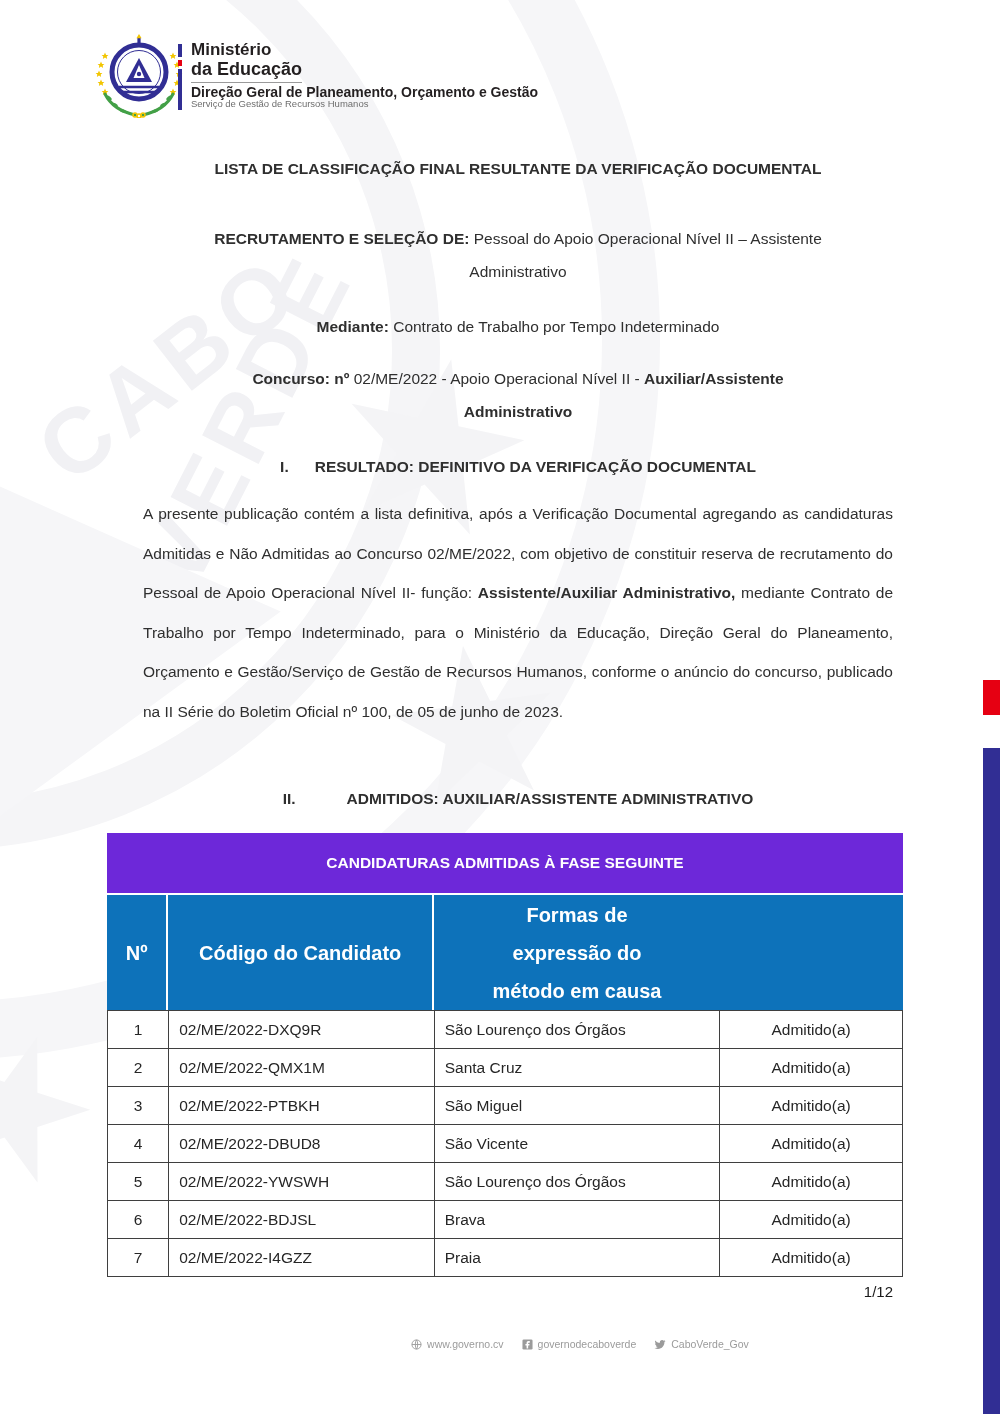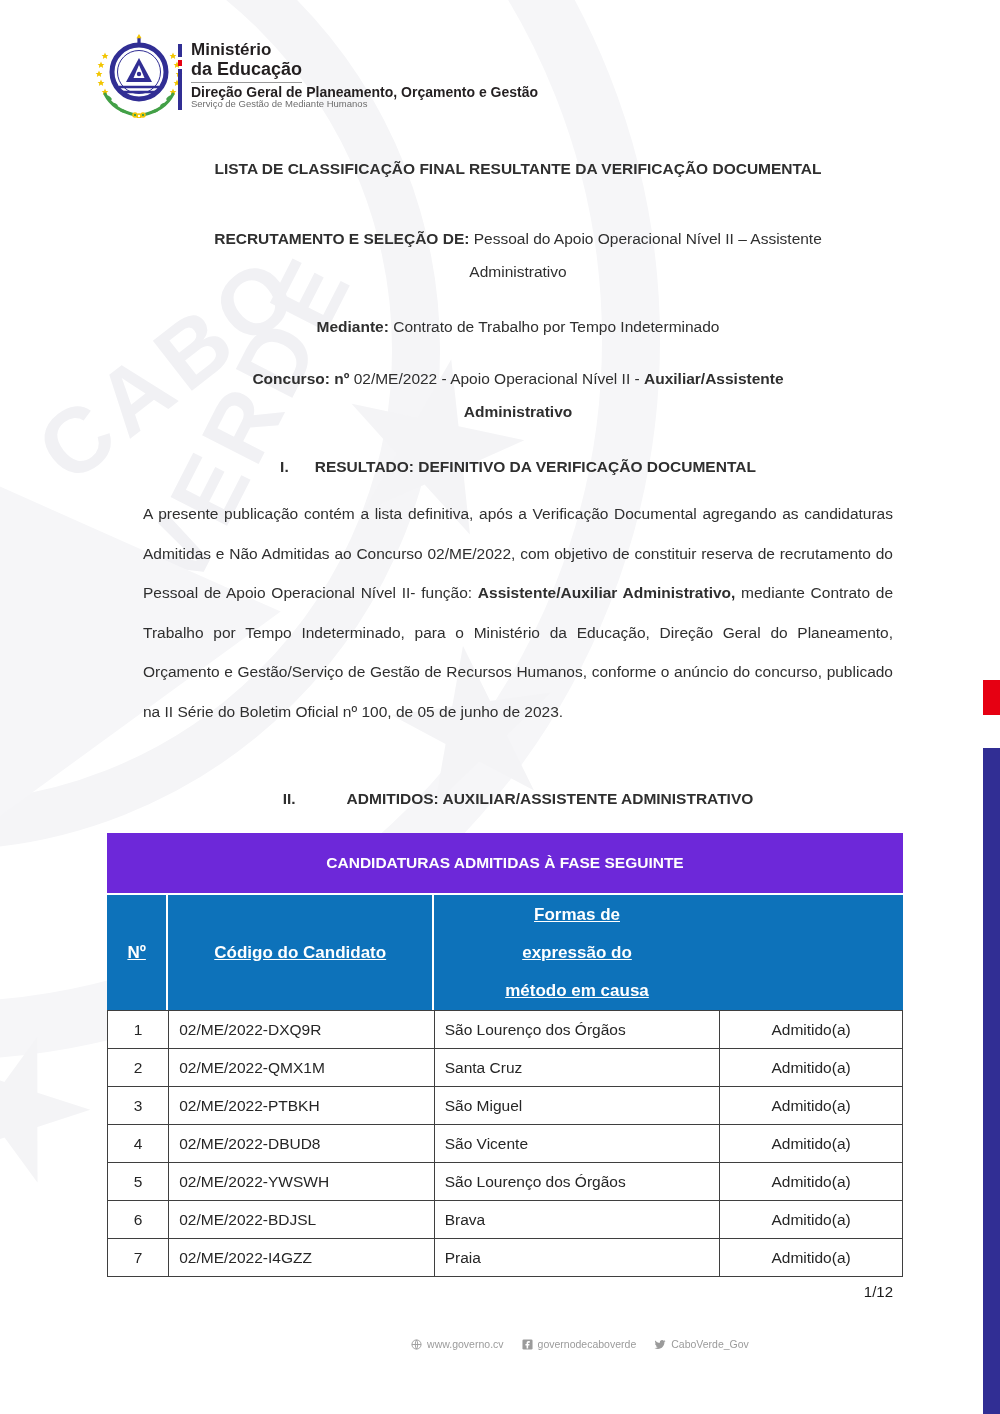--- a/index.html
+++ b/index.html
@@ -51,22 +51,22 @@
   #section1 .secnum { margin-right:26px; }
   #paragraph   { top:494px; text-align:justify; line-height:39.5px; }
   #section2    { top:782px; font-weight:bold; }
   #section2 .secnum { margin-right:51px; }
 
   
   .admitted-table { position:absolute; left:107px; top:833px; width:796px; }
   .t-caption { height:62px; background:#6d28d9; color:#fff; font-weight:bold; font-size:15.5px;
                display:flex; align-items:center; justify-content:center; border-bottom:2px solid #fff; }
   .t-headrow { display:grid; grid-template-columns:7.7% 33.4% 35.9% 23%; height:115px; background:#0d72ba; }
-  .t-hcell { color:#fff; font-weight:bold; font-size:17px; line-height:38px; text-align:center;
-             display:flex; align-items:center; justify-content:center; border-right:2px solid #fff; padding:0 6px;text-decoration:underline; }
+  .t-hcell { color:#fff; font-weight:bold; font-size:20px; line-height:38px; text-align:center;
+             display:flex; align-items:center; justify-content:center; border-right:2px solid #fff; padding:0 6px; }
   .t-hcell:last-child { border-right:none; }
   table.t-data { width:100%; border-collapse:collapse; table-layout:fixed; }
   table.t-data td { border:1px solid #3f3f3f; height:38px; font-size:15.5px; color:#262626;
                     padding:0 10px; vertical-align:middle; background:#fff; }
   table.t-data td.c0, table.t-data td.c3 { text-align:center; padding:0 2px; }
 
   
   .bar-red  { position:absolute; right:0; top:680px; width:17px; height:35px;  background:#e60012; }
   .bar-blue { position:absolute; right:0; top:748px; width:17px; height:666px; background:#312e94; }
   .page-num { position:absolute; left:143px; top:1283px; width:750px; text-align:right;
@@ -140,21 +140,21 @@
   <div class="hdr-bar z">
     <span class="seg-b1"></span>
       <span class="seg-r"></span>
       <span class="seg-b2"></span>
   </div>
 
   <div class="hdr-text z">
     <div class="min1">Ministério</div>
     <div><span class="min2">da Educação</span></div>
     <div class="dept">Direção Geral de Planeamento, Orçamento e Gestão</div>
-    <div class="svc">Serviço de Gestão de Mediante Humanos</div>
+    <div class="svc">Serviço de Gestão de Recursos Humanos</div>
   </div>
 
   <div id="doc-title" class="block z">LISTA DE CLASSIFICAÇÃO FINAL RESULTANTE DA VERIFICAÇÃO DOCUMENTAL</div>
 
   <div id="recruit" class="block z">
     <span class="b">RECRUTAMENTO E SELEÇÃO DE: </span><span class="prewrap">Pessoal do Apoio Operacional Nível II – Assistente
 Administrativo</span>
   </div>
 
   <div id="mediante" class="block z">

